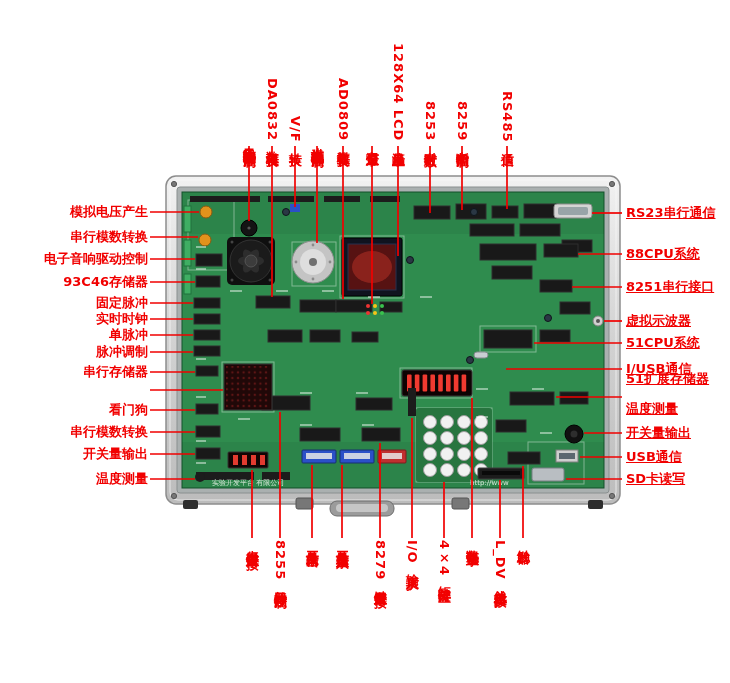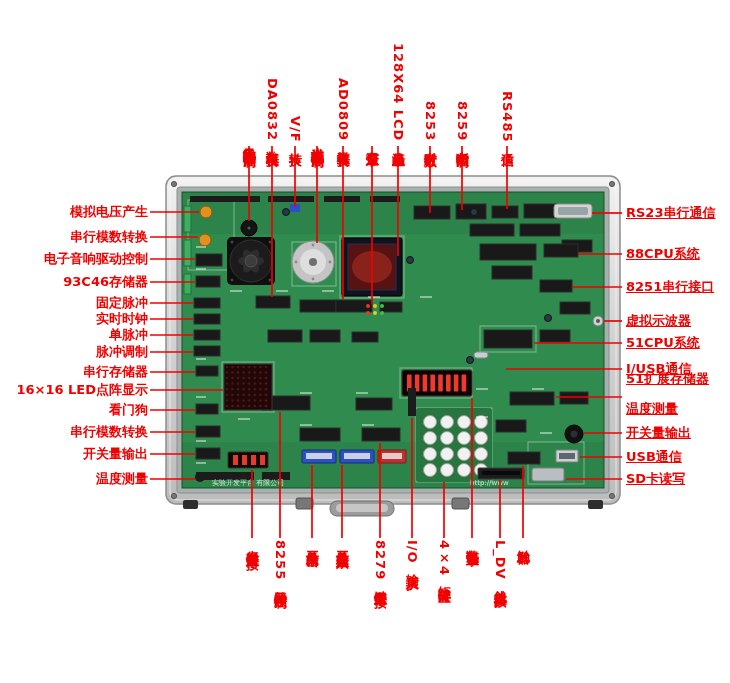--- a/index.html
+++ b/index.html
@@ -349,21 +349,20 @@
 
 <div class="lbl left-lbl" style="top:204px">模拟电压产生</div>
 <div class="lbl left-lbl" style="top:229px">串行模数转换</div>
 <div class="lbl left-lbl" style="top:251px">电子音响驱动控制</div>
 <div class="lbl left-lbl" style="top:274px">93C46存储器</div>
 <div class="lbl left-lbl" style="top:295px">固定脉冲</div>
 <div class="lbl left-lbl" style="top:311px">实时时钟</div>
 <div class="lbl left-lbl" style="top:327px">单脉冲</div>
 <div class="lbl left-lbl" style="top:344px">脉冲调制</div>
 <div class="lbl left-lbl" style="top:364px">串行存储器</div>
-<div class="lbl left-lbl" style="top:382px">16×16 LED点阵显示</div>
 <div class="lbl left-lbl" style="top:402px">看门狗</div>
 <div class="lbl left-lbl" style="top:424px">串行模数转换</div>
 <div class="lbl left-lbl" style="top:446px">开关量输出</div>
 <div class="lbl left-lbl" style="top:471px">温度测量</div>
 
 <div class="lbl right-lbl" style="top:205px">RS23串行通信</div>
 <div class="lbl right-lbl" style="top:246px">88CPU系统</div>
 <div class="lbl right-lbl" style="top:279px">8251串行接口</div>
 <div class="lbl right-lbl" style="top:313px">虚拟示波器</div>
 <div class="lbl right-lbl" style="top:335px">51CPU系统</div>

